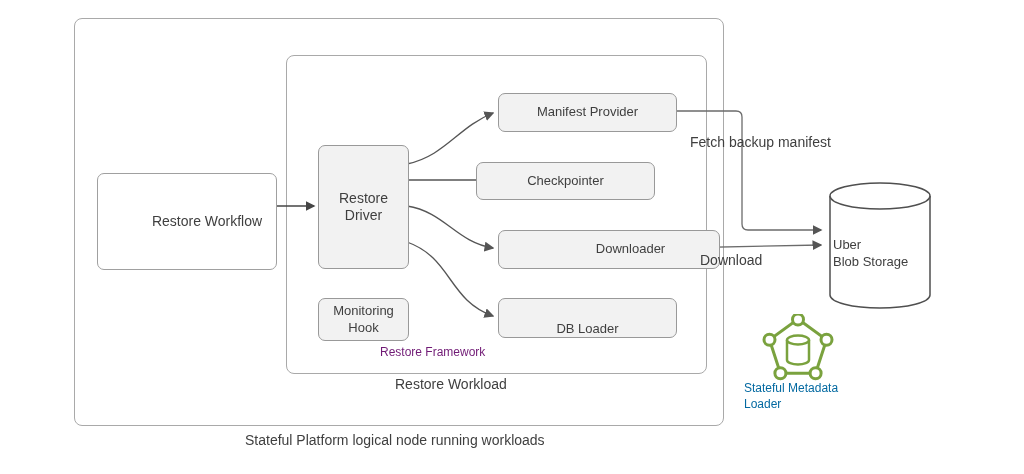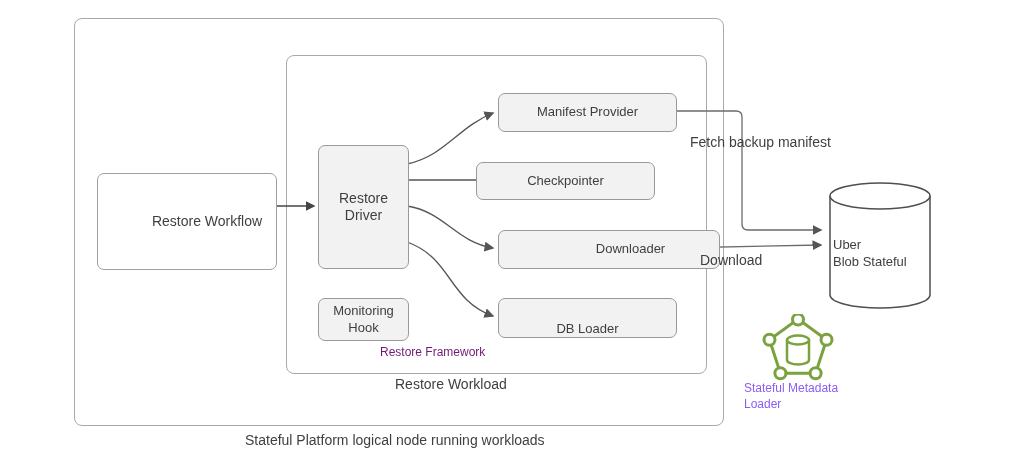--- a/index.html
+++ b/index.html
@@ -29,21 +29,21 @@
   .n-checkpointer{left:476px;top:162px;width:177px;height:36px;}
   .n-downloader{left:498px;top:230px;width:177px;height:37px;padding-left:43px;}
   .n-dbloader{left:498px;top:298px;width:177px;height:38px;align-items:flex-end;}
   .lbl{position:absolute;z-index:3;}
   .lbl-framework{left:380px;top:345px;width:200px;font-size:12px;color:#701a75;}
   .lbl-workload{left:395px;top:376px;width:200px;font-size:14px;}
   .lbl-platform{left:245px;top:432px;width:320px;font-size:14px;}
   .lbl-fetch{left:690px;top:134px;width:250px;font-size:14px;}
   .lbl-download{left:700px;top:252px;width:120px;font-size:14px;}
   .lbl-blob{left:833px;top:237px;width:94px;font-size:13px;line-height:1.3;z-index:4;}
-  .lbl-metastore{left:744px;top:381px;width:108px;font-size:12px;line-height:1.3;color:#8b5cf6;}
+  .lbl-metastore{left:744px;top:381px;width:108px;font-size:12px;line-height:1.3;color:#0369a1;}
   .meta-icon-svg{position:absolute;left:758px;top:314px;z-index:3;}
 </style>
 </head>
 <body>
 
 <div class="stage">
 
   <div class="container-box outer-box"></div>
   <div class="container-box inner-box"></div>
 
@@ -100,21 +100,21 @@
   <div class="node n-downloader">
     <span>Downloader</span>
   </div>
 
   <div class="node n-dbloader">
     <span>DB Loader</span>
   </div>
 
   <div class="lbl lbl-blob">
     <div>Uber</div>
-    <div>Blob Stateful</div>
+    <div>Blob Storage</div>
   </div>
 
   <svg class="meta-icon-svg" width="80" height="72" viewBox="0 0 80 72">
     <g fill="none" stroke="#7aa23e" stroke-width="3">
       <path d="M40,5 L68.5,25.7 L57.6,59.3 L22.4,59.3 L11.5,25.7 Z"></path>
       <circle cx="40" cy="5.5" r="5.5" fill="#ffffff"></circle>
       <circle cx="68.5" cy="25.7" r="5.5" fill="#ffffff"></circle>
       <circle cx="57.6" cy="59.3" r="5.5" fill="#ffffff"></circle>
       <circle cx="22.4" cy="59.3" r="5.5" fill="#ffffff"></circle>
       <circle cx="11.5" cy="25.7" r="5.5" fill="#ffffff"></circle>

